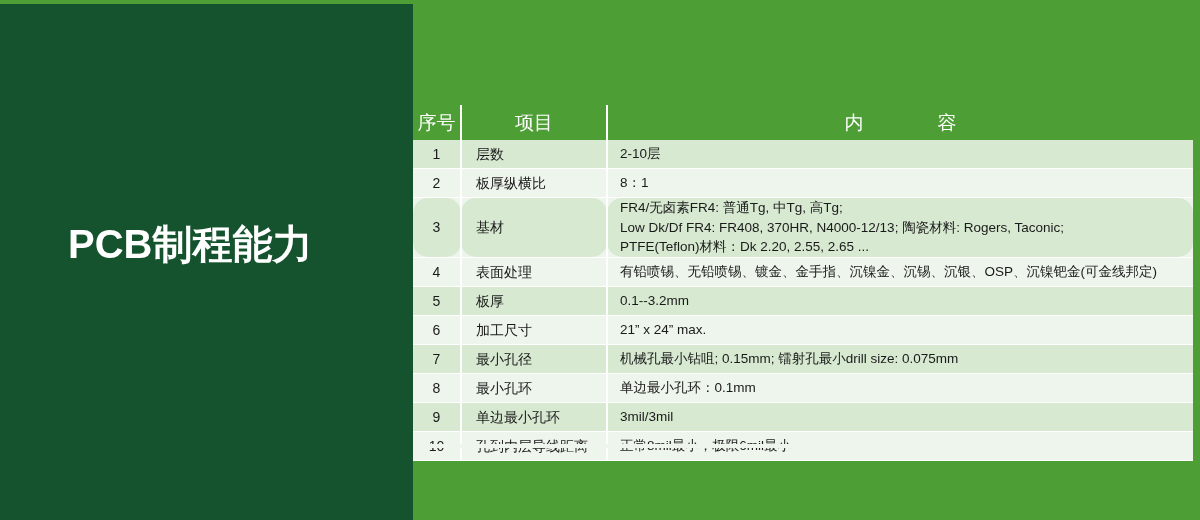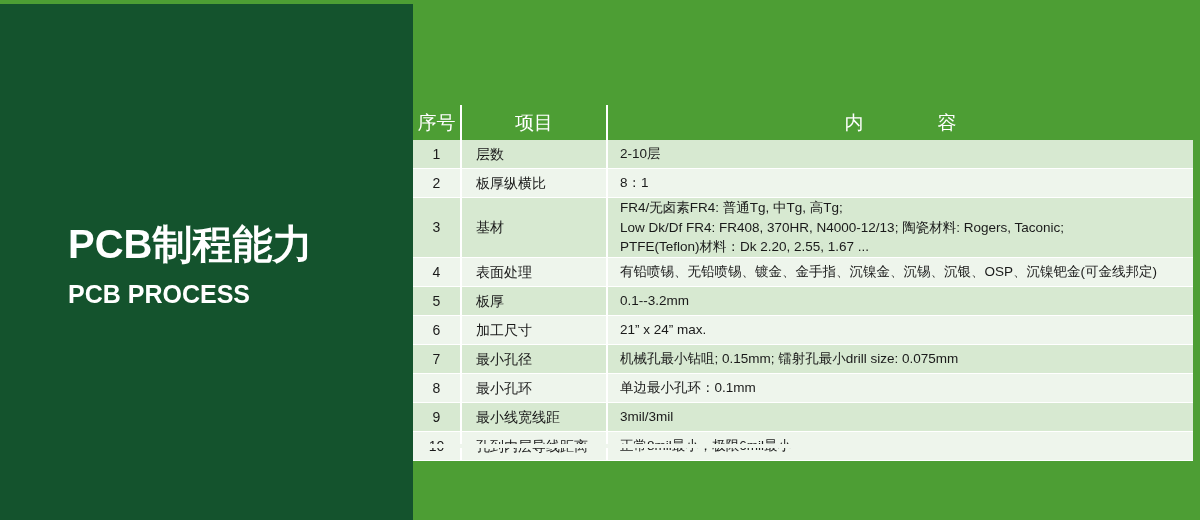--- a/index.html
+++ b/index.html
@@ -90,42 +90,41 @@
   #cap-table tbody td.last { border-right: none; margin-left: 40px; }
   #cap-table tbody td.num {
     text-align: center;
     padding-left: 0;
     font-size: 14px;
   }
   #cap-table tbody td.item { padding-left: 14px; font-size: 14px; margin-top: 16px; }
   #cap-table tbody tr.odd  td { background: #d7e9d1; }
   #cap-table tbody tr.even td { background: #eef5ec; }
   #cap-table tbody tr td { height: 28px; }
-  #cap-table tbody tr.tall td { height: 58px; }
+  #cap-table tbody tr.tall td { height: 58px; border-radius: 15px; }
   .cell-lines { display: block; }
   .cell-lines span { display: block; white-space: nowrap; }
   #table-bottom-edge {
     position: absolute;
     left: 413px;
     top: 444px;
     width: 780px;
     height: 4px;
     background: #eef5ec;
   }
 </style>
 </head>
 <body>
 
 <div id="slide">
 
   <div id="left-panel">
     <div id="title-block">
       <div id="main-title">PCB制程能力</div>
       <div id="sub-title">
-        <div>PCB PROCESS</div>
       </div>
     </div>
   </div>
 
   <table id="cap-table">
     <colgroup>
       <col class="c-no">
         <col class="c-item">
         <col class="c-cont">
     </colgroup>
@@ -155,21 +154,21 @@
             </span>
           </td>
         </tr>
         <tr class="odd tall">
           <td class="num">3</td>
           <td class="item">基材</td>
           <td class="last">
             <span class="cell-lines">
               <span>FR4/无卤素FR4:  普通Tg, 中Tg, 高Tg;</span>
               <span>Low Dk/Df FR4:  FR408, 370HR, N4000-12/13;      陶瓷材料: Rogers, Taconic;</span>
-              <span>PTFE(Teflon)材料：Dk 2.20, 2.55, 1.67 ...</span>
+              <span>PTFE(Teflon)材料：Dk 2.20, 2.55, 2.65 ...</span>
             </span>
           </td>
         </tr>
         <tr class="even">
           <td class="num">4</td>
           <td class="item">表面处理</td>
           <td class="last">
             <span class="cell-lines">
               <span>有铅喷锡、无铅喷锡、镀金、金手指、沉镍金、沉锡、沉银、OSP、沉镍钯金(可金线邦定)</span>
             </span>
@@ -206,21 +205,21 @@
           <td class="num">8</td>
           <td class="item">最小孔环</td>
           <td class="last">
             <span class="cell-lines">
               <span>单边最小孔环：0.1mm</span>
             </span>
           </td>
         </tr>
         <tr class="odd">
           <td class="num">9</td>
-          <td class="item">最小线宽线距</td>
+          <td class="item">单边最小孔环</td>
           <td class="last">
             <span class="cell-lines">
               <span>3mil/3mil</span>
             </span>
           </td>
         </tr>
         <tr class="even">
           <td class="num">10</td>
           <td class="item">孔到内层导线距离</td>
           <td class="last">

